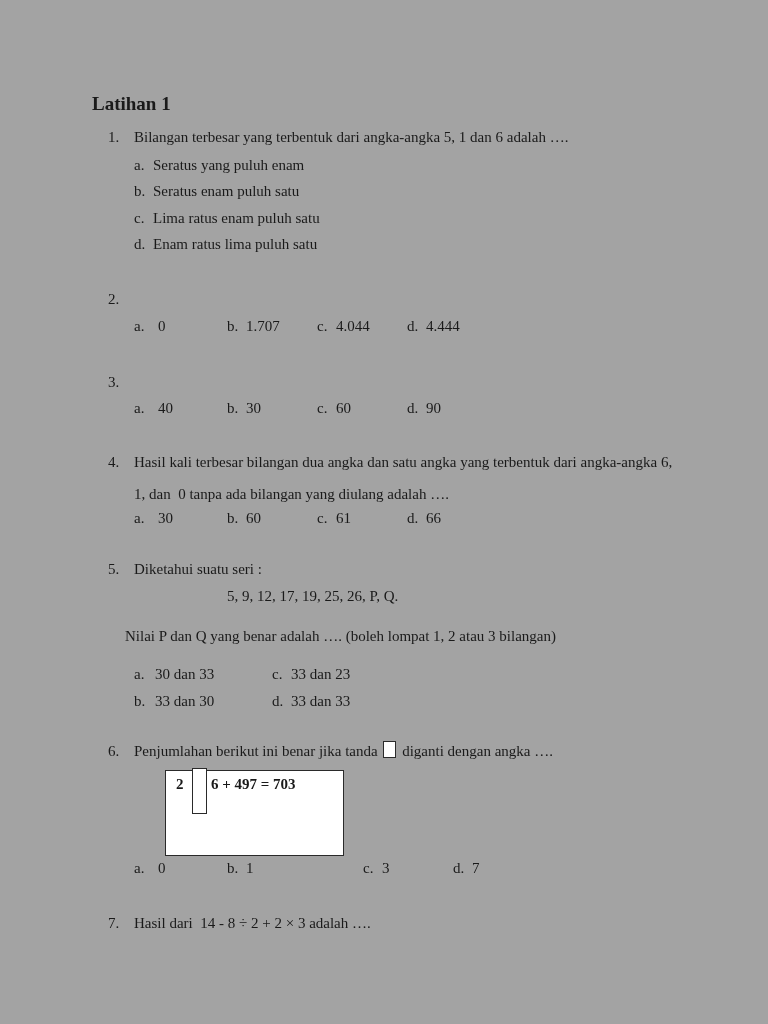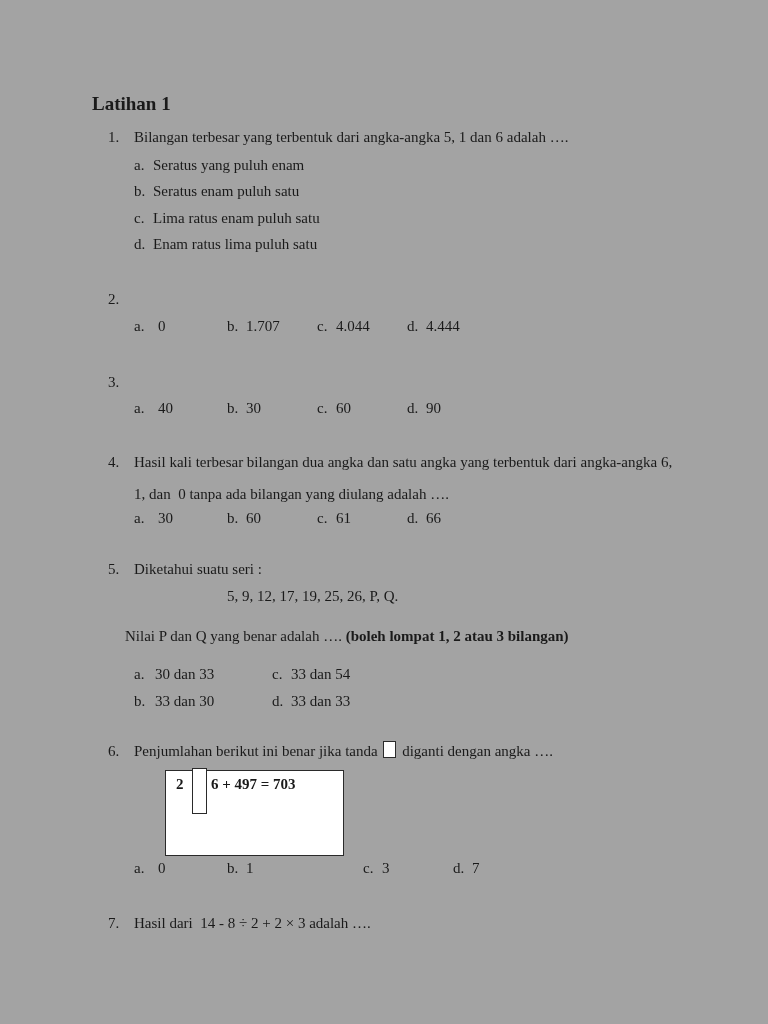--- a/index.html
+++ b/index.html
@@ -6,21 +6,21 @@
   #page {
     position:relative; width:768px; height:1024px; background:#a3a3a3;
     font-family:"Liberation Serif","DejaVu Serif",serif;
     color:#1a1a1a; overflow:hidden;padding-left:15px;
   }
   .line { position:absolute; white-space:pre; font-size:15px; line-height:20px; }
   .title { position:absolute; white-space:pre; font-size:19px; font-weight:bold; }
   .ol  { display:inline-block; min-width:19px; }   
   .olw { display:inline-block; min-width:24px; }   
   .olm { display:inline-block; min-width:21px; }   
-  .bold { font-weight:bold; }
+  .bold { font-weight:normal; }
   .sq {
     display:inline-block; width:11px; height:15px;
     border:1.4px solid #2a2a2a; vertical-align:-2px; margin:0 2px;
     background:#ffffff;
   }
   .outerbox {
     position:absolute; left:165px; top:770px; width:177px; height:84px;
     border:1.5px solid #2a2a2a; background:#ffffff;
   }
   .innerbox {
@@ -61,21 +61,21 @@
   <div class="line" style="left:134px; top:508px"><span class="olw">a.</span><span>30</span></div>
   <div class="line" style="left:227px; top:508px"><span class="ol">b.</span><span>60</span></div>
   <div class="line" style="left:317px; top:508px"><span class="ol">c.</span><span>61</span></div>
   <div class="line" style="left:407px; top:508px"><span class="ol">d.</span><span>66</span></div>
 
   <div class="line" style="left:108px; top:559px">5.</div>
   <div class="line" style="left:134px; top:559px">Diketahui suatu seri :</div>
   <div class="line" style="left:227px; top:586px">5, 9, 12, 17, 19, 25, 26, P, Q.</div>
   <div class="line" style="left:125px; top:626px"><span>Nilai P dan Q yang benar adalah …. </span><span class="bold">(boleh lompat 1, 2 atau 3 bilangan)</span></div>
   <div class="line" style="left:134px; top:664px"><span class="olm">a.</span><span>30 dan 33</span></div>
-  <div class="line" style="left:272px; top:664px"><span class="ol">c.</span><span>33 dan 54</span></div>
+  <div class="line" style="left:272px; top:664px"><span class="ol">c.</span><span>33 dan 23</span></div>
   <div class="line" style="left:134px; top:691px"><span class="olm">b.</span><span>33 dan 30</span></div>
   <div class="line" style="left:272px; top:691px"><span class="ol">d.</span><span>33 dan 33</span></div>
 
   <div class="line" style="left:108px; top:741px">6.</div>
   <div class="line" style="left:134px; top:741px"><span>Penjumlahan berikut ini benar jika tanda </span><span class="sq"></span><span> diganti dengan angka ….</span></div>
 
   <div class="outerbox"></div>
   <div class="figtext" style="left:176px; top:774px">2</div>
   <div class="innerbox"></div>
   <div class="figtext" style="left:211px; top:774px">6 + 497 = 703</div>

